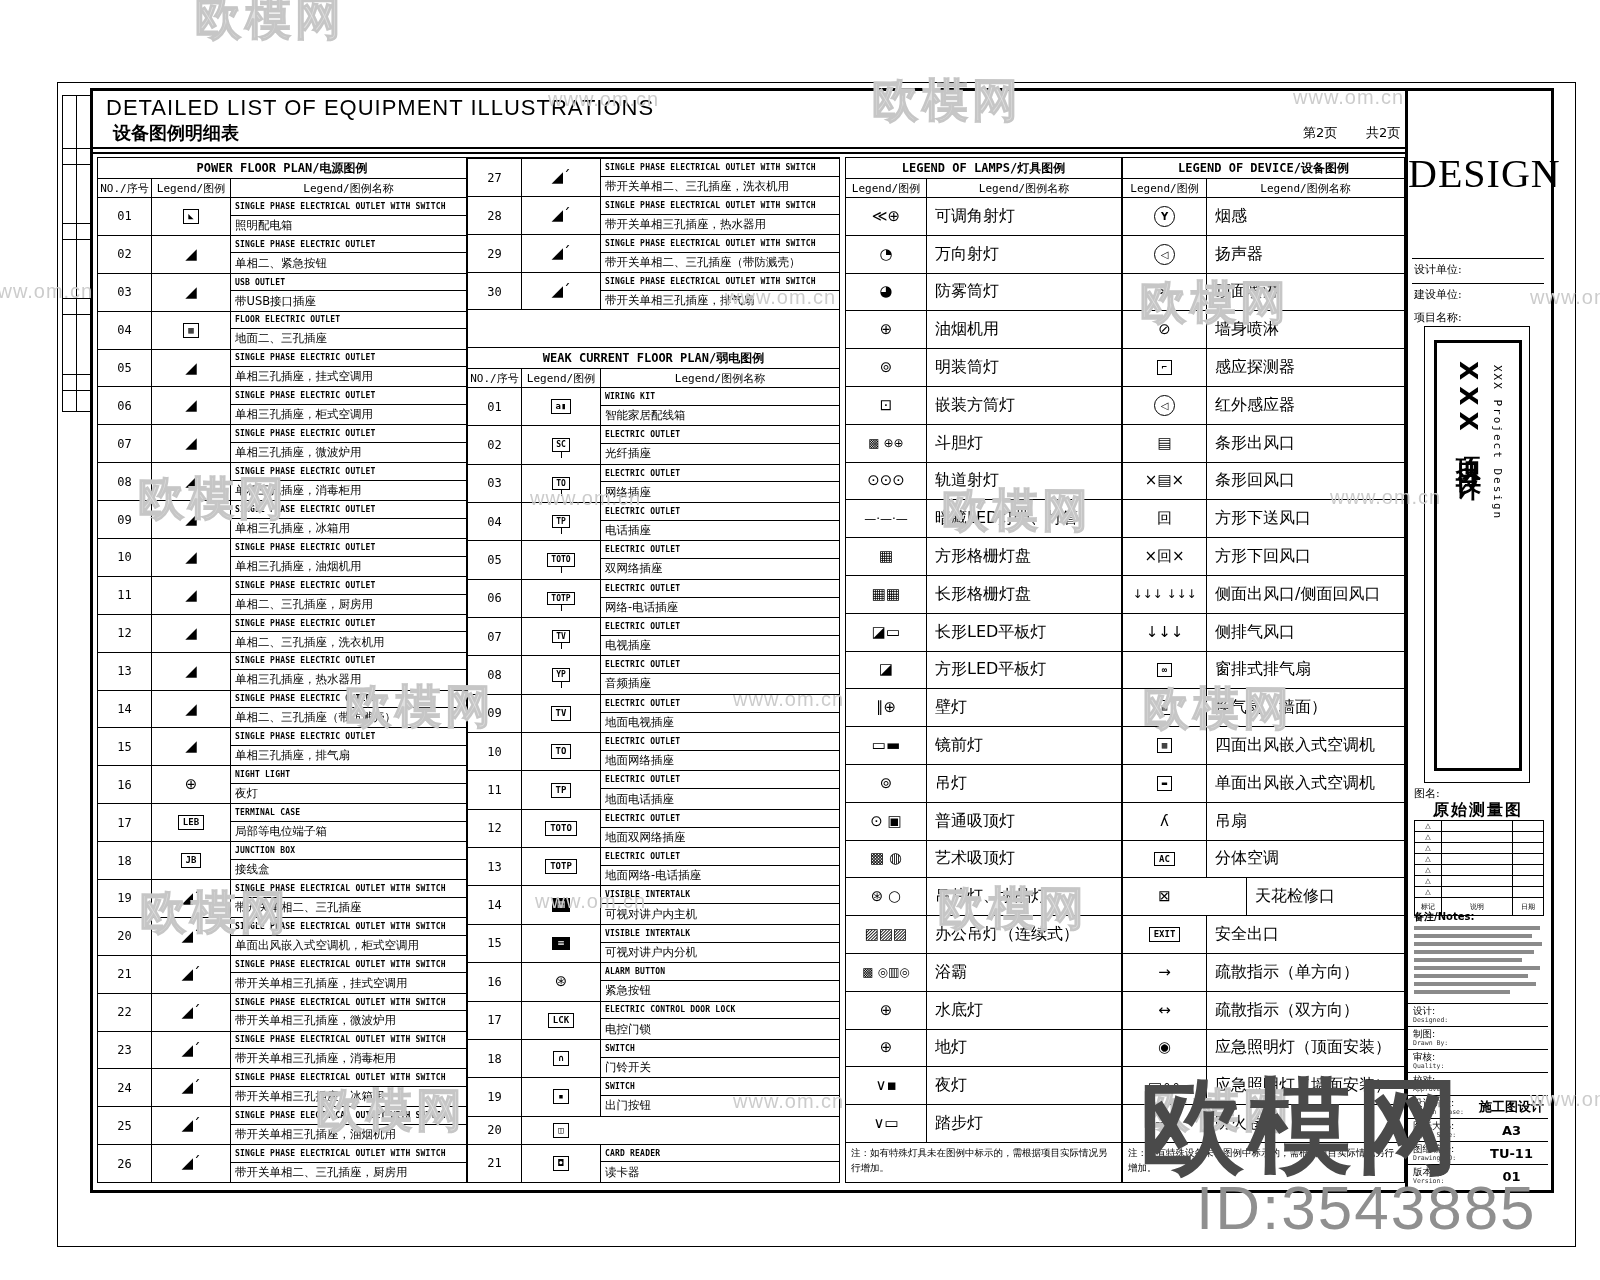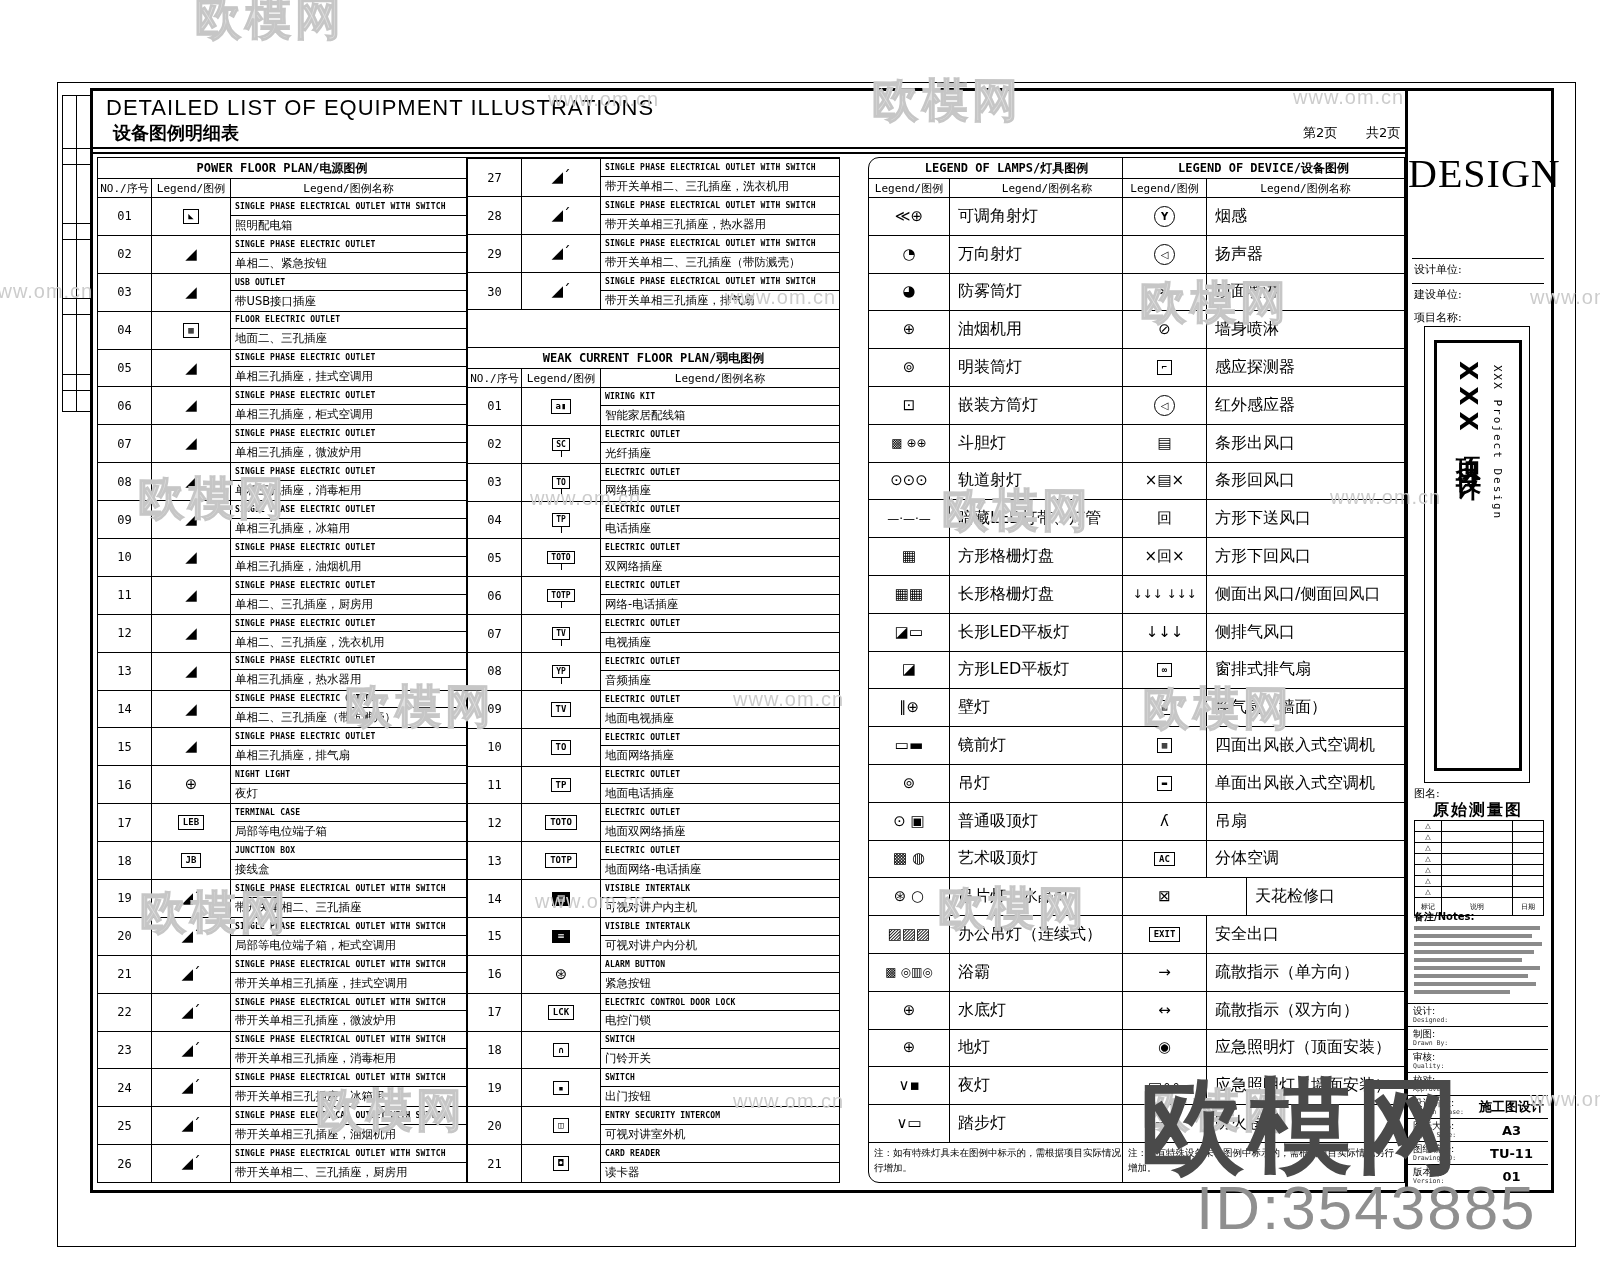--- a/index.html
+++ b/index.html
@@ -307,21 +307,21 @@
             <div class="nm-cn">带开关单相二、三孔插座</div>
           </div>
         </div>
         <div class="row">
           <div class="c no" style="width: 53px;">20</div>
           <div class="c" style="width: 78px;">
             <span class="sym">◢ˊ</span>
           </div>
           <div class="c namecell" style="flex: 1 1 0%;">
             <div class="nm-en">SINGLE PHASE ELECTRICAL OUTLET WITH SWITCH</div>
-            <div class="nm-cn">局部等电位端子箱，柜式空调用</div>
+            <div class="nm-cn">单面出风嵌入式空调机，柜式空调用</div>
           </div>
         </div>
         <div class="row">
           <div class="c no" style="width: 53px;">21</div>
           <div class="c" style="width: 78px;">
             <span class="sym">◢ˊ</span>
           </div>
           <div class="c namecell" style="flex: 1 1 0%;">
             <div class="nm-en">SINGLE PHASE ELECTRICAL OUTLET WITH SWITCH</div>
             <div class="nm-cn">带开关单相三孔插座，挂式空调用</div>
@@ -622,39 +622,35 @@
           <div class="c namecell" style="flex: 1 1 0%;">
             <div class="nm-en">SWITCH</div>
             <div class="nm-cn">出门按钮</div>
           </div>
         </div>
         <div class="row">
           <div class="c no" style="width: 53px;">20</div>
           <div class="c" style="width: 78px;">
             <span class="sym st-box">◫</span>
           </div>
-          <div class="c namecell" style="flex: 1 1 0%;">
-            <div class="nm-en">ENTRY SECURITY INTERCOM</div>
-            <div class="nm-cn">可视对讲室外机</div>
-          </div>
         </div>
         <div class="row">
           <div class="c no" style="width: 53px;">21</div>
           <div class="c" style="width: 78px;">
             <span class="sym st-box">◘</span>
           </div>
           <div class="c namecell" style="flex: 1 1 0%;">
             <div class="nm-en">CARD READER</div>
             <div class="nm-cn">读卡器</div>
           </div>
         </div>
       </div>
   </div>
 
-  <div class="tbl" id="tbl-lamps" style="left:868px;top:157px;width:275px;height:1024px;border-radius:11px;">
+  <div class="tbl" id="tbl-lamps" style="left:845px;top:157px;width:275px;height:1024px;">
     <div class="thead">LEGEND OF LAMPS/灯具图例</div>
     <div class="tsub">
       <div class="c" style="width:80px">Legend/图例</div>
       <div class="c" style="flex:1">Legend/图例名称</div>
     </div>
     <div class="rows">
         <div class="row">
           <div class="c" style="width: 80px;">
             <span class="sym">≪⊕</span>
           </div>

